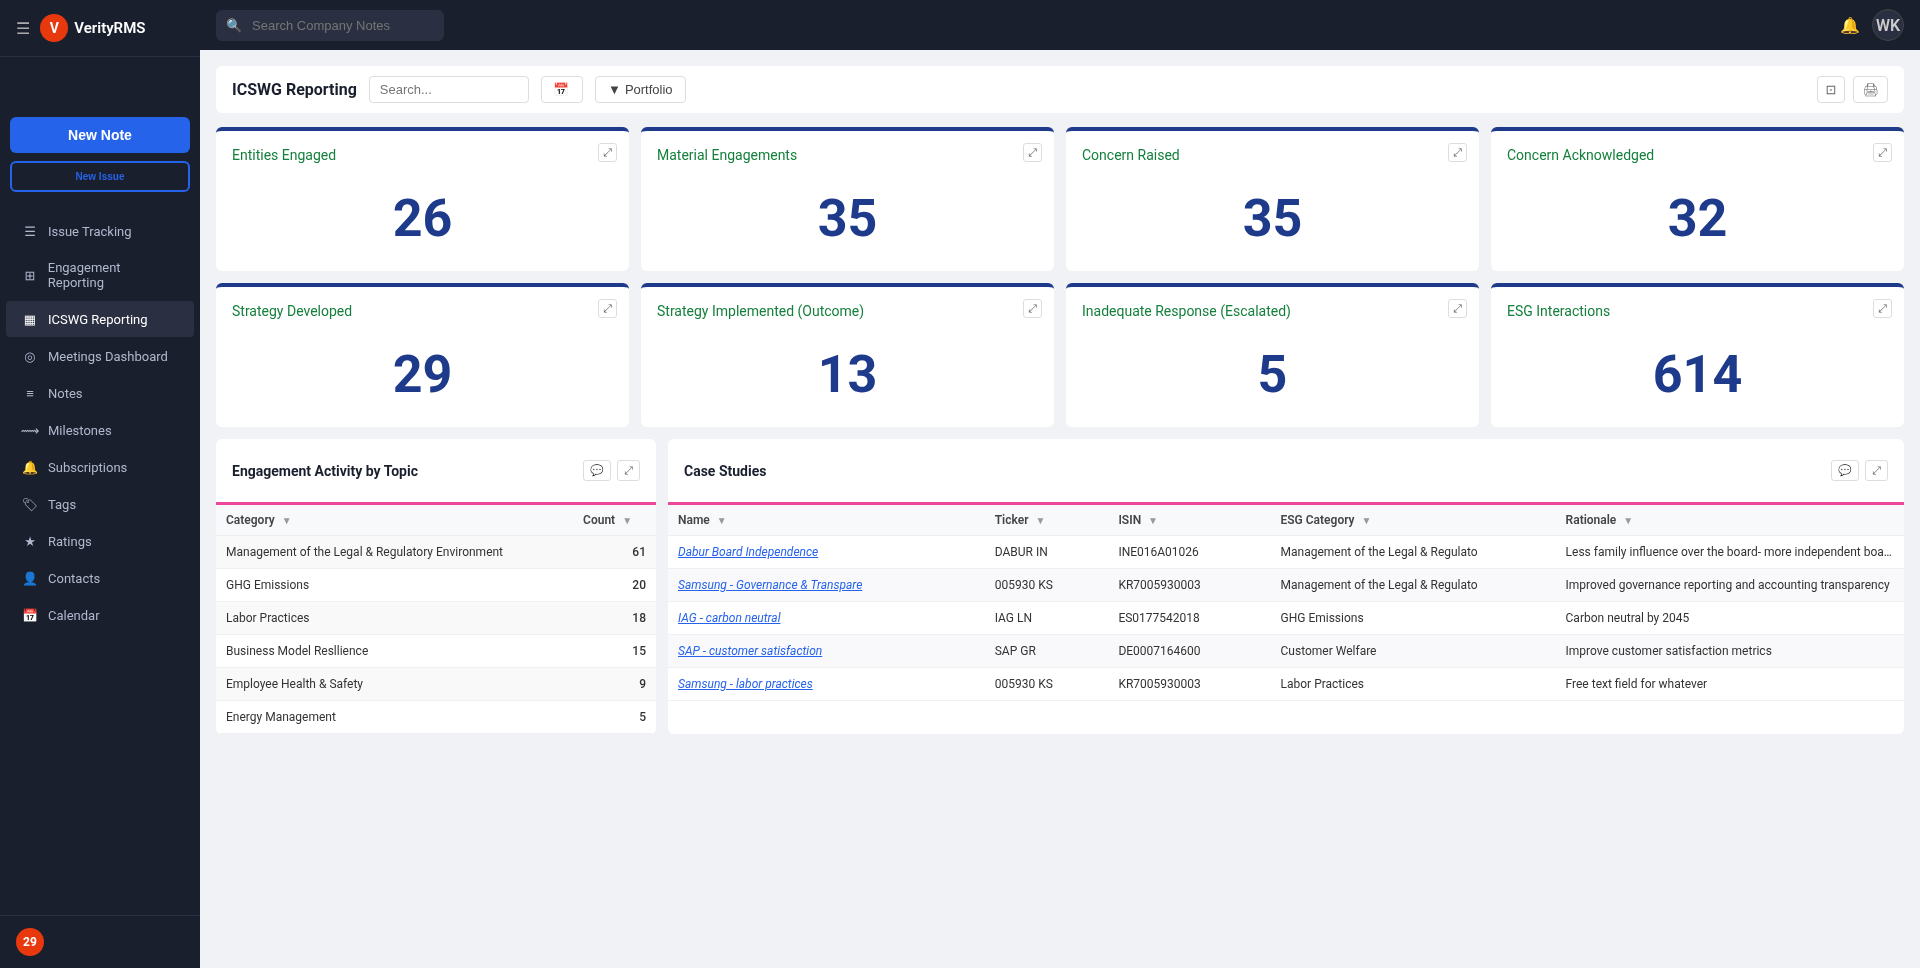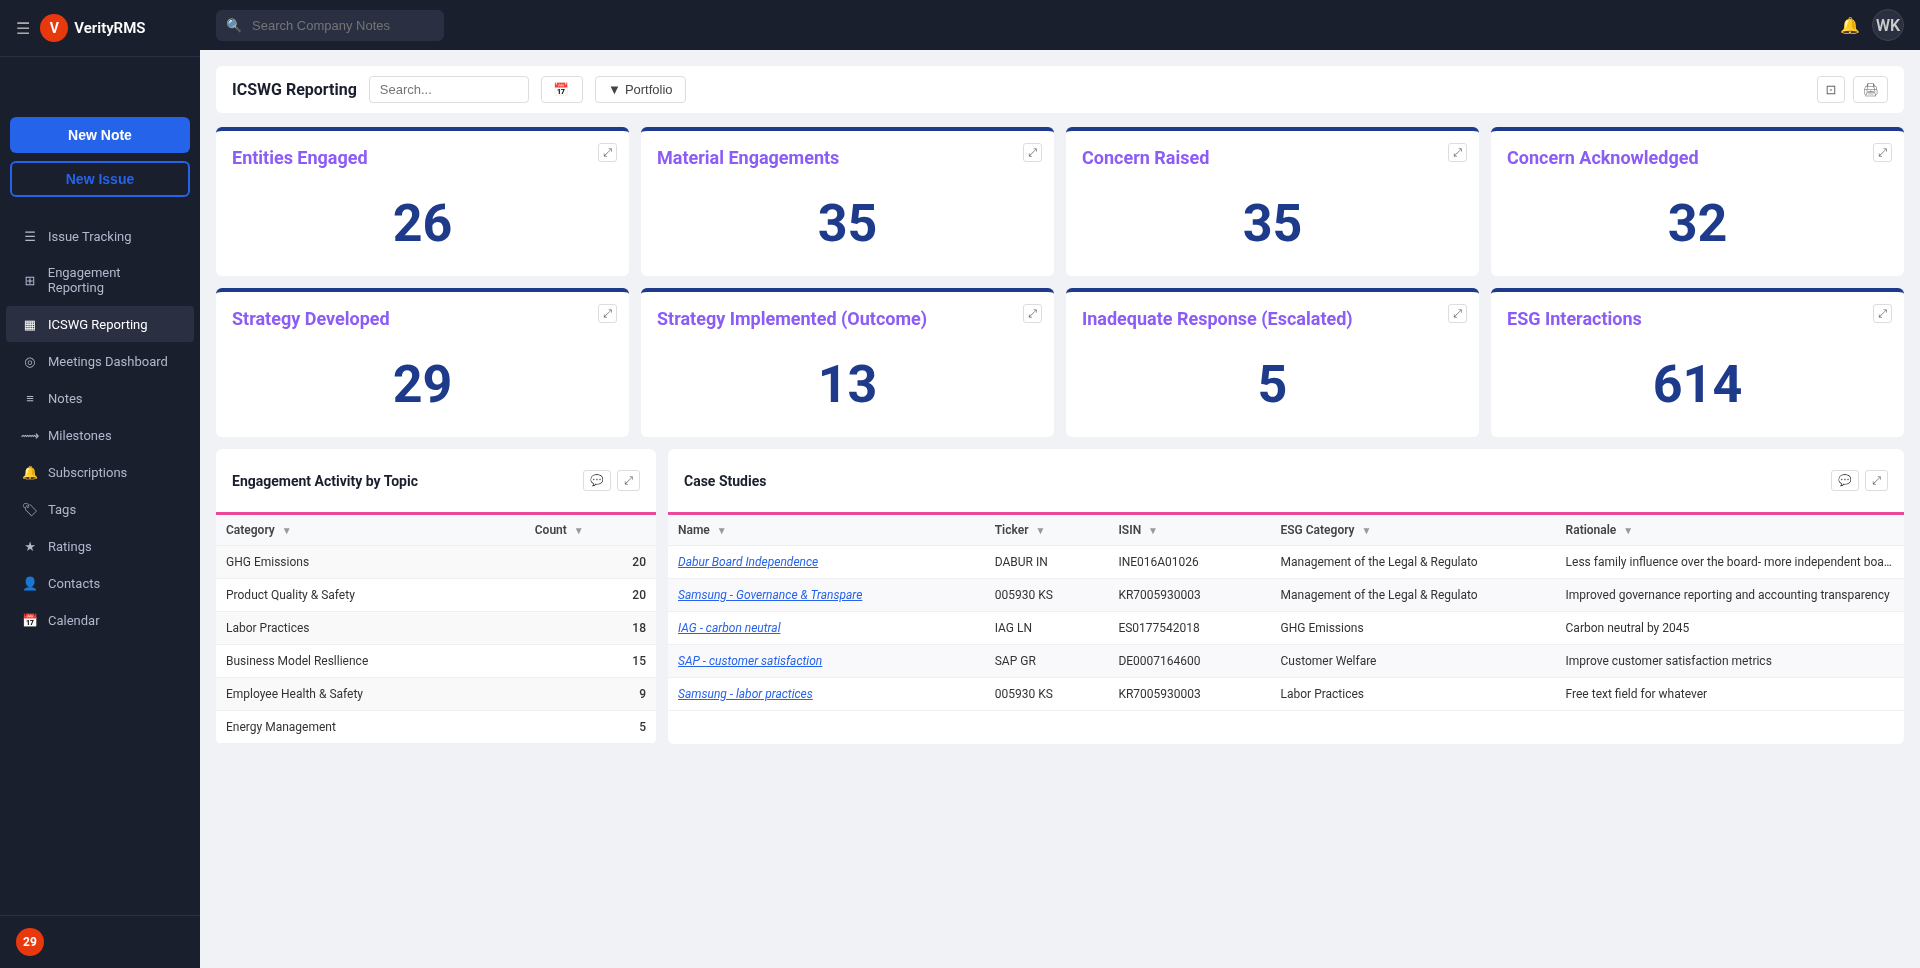--- a/index.html
+++ b/index.html
@@ -45,21 +45,21 @@
       cursor: pointer;
       text-align: center;
       margin-top: 48px;
     }
     .btn-new-issue {
       background: transparent;
       color: #2563eb;
       border: 2px solid #2563eb;
       border-radius: 6px;
       padding: 8px;
-      font-size: 14px;
+      font-size: 10px;
       font-weight: 600;
       cursor: pointer;
       text-align: center;
     }
 
     .sidebar-nav { flex: 1; padding: 8px 0; }
     .nav-item {
       display: flex;
       align-items: center;
       gap: 10px;
@@ -181,21 +181,21 @@
       gap: 12px;
       margin-bottom: 12px;
     }
     .kpi-card {
       background: white;
       border-radius: 6px;
       padding: 16px;
       border-top: 4px solid #1e3a8a;
       position: relative;
     }
-    .kpi-title { font-size: 18px; font-weight: 700; color: #8b5cf6; margin-bottom: 20px; }
+    .kpi-title { font-size: 14px; font-weight: 400; color: #15803d; margin-bottom: 20px; }
     .kpi-value { font-size: 52px; font-weight: 700; color: #1e3a8a; text-align: center; line-height: 1; padding: 10px 0; }
     .kpi-expand {
       position: absolute; top: 12px; right: 12px;
       border: 1px solid #ddd; background: white; border-radius: 3px;
       padding: 2px 4px; cursor: pointer; color: #666; font-size: 11px;
     }
 
     
     .bottom-grid {
       display: grid;
@@ -413,26 +413,26 @@
         </div>
         <div class="table-scroll">
           <table>
             <thead>
               <tr>
                 <th>Category <span class="filter-icon">▼</span></th>
                 <th>Count <span class="filter-icon">▼</span></th>
               </tr>
             </thead>
             <tbody class="engagement-table" id="engagement-tbody">
+            <tr>
+    <td>Management of the Legal &amp; Regulatory Environment</td>
+    <td class="td-count">61</td>
+  </tr>
                 <tr>
     <td>GHG Emissions</td>
-    <td class="td-count">20</td>
-  </tr>
-                <tr>
-    <td>Product Quality &amp; Safety</td>
     <td class="td-count">20</td>
   </tr>
                 <tr>
     <td>Labor Practices</td>
     <td class="td-count">18</td>
   </tr>
                 <tr>
     <td>Business Model Resllience</td>
     <td class="td-count">15</td>
   </tr>

